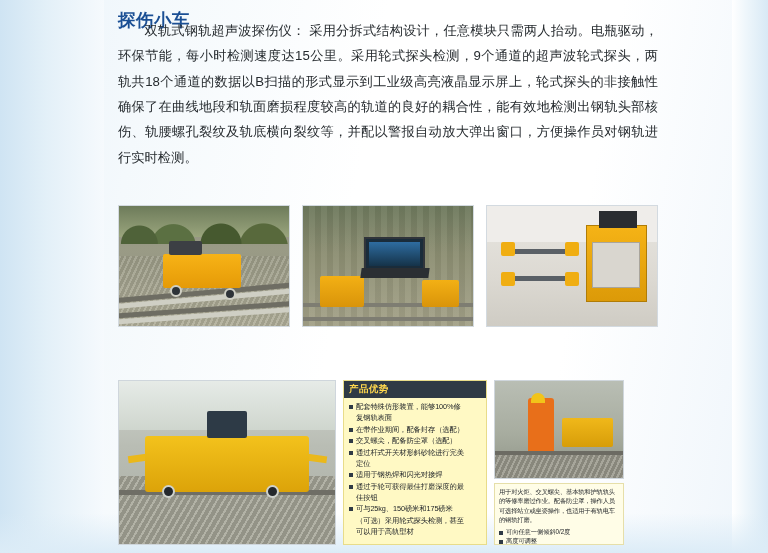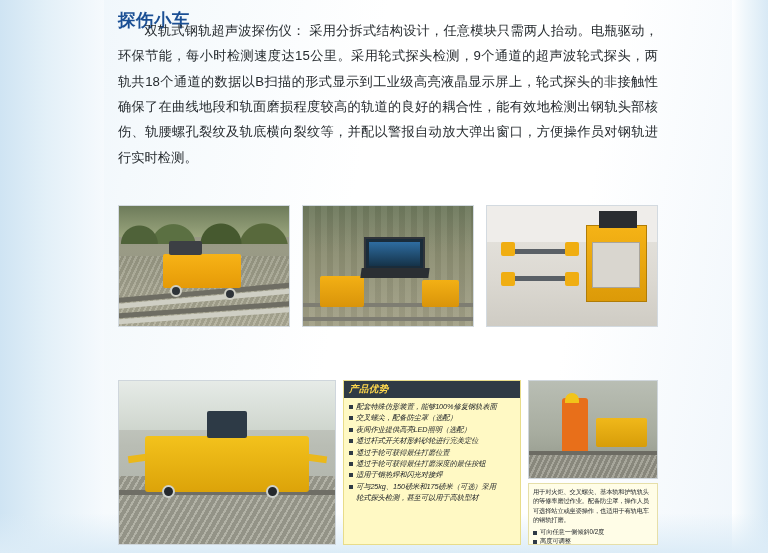--- a/index.html
+++ b/index.html
@@ -148,25 +148,24 @@
      background:linear-gradient(180deg,#f3c21c,#dca309); border-radius:3px; }
   .grind-photo .machine:before { content:""; position:absolute; left:38%; top:-46%; width:24%; height:48%; background:#2d3a46; border-radius:2px; }
   .grind-photo .arm-l { position:absolute; left:4%; top:44%; width:22%; height:7px; background:#eab81b; transform:rotate(-8deg); }
   .grind-photo .arm-r { position:absolute; right:4%; top:44%; width:22%; height:7px; background:#eab81b; transform:rotate(8deg); }
   .grind-photo .gw { position:absolute; width:13px; height:13px; border-radius:50%; background:#24282c; border:2px solid #cfd2cc; }
   .grind-photo .gw1 { left:20%; top:64%; }
   .grind-photo .gw2 { left:68%; top:64%; }
 
   .advantage {
     position: relative;
-    width: 178px;
+    width: 144px;
     background: #fff9c4;
     border: 1px solid #e8dc8a;
     overflow: hidden;
-    font-style: italic;
   }
   .adv-head {
     background: #2f3a45;
     color: #ffd84d;
     font-size: 9.5px;
     font-weight: bold;
     padding: 2px 5px;
     letter-spacing: 0.4px;
   }
   .adv-list {
@@ -279,26 +278,25 @@
       <div class="arm-r"></div>
       <div class="machine"></div>
       <div class="gw gw1"></div>
       <div class="gw gw2"></div>
     </div>
 
     <div class="advantage">
       <div class="adv-head">产品优势</div>
       <ul class="adv-list">
         <li>配套特殊仿形装置，能够100%修复钢轨表面</li>
+        <li>在带作业期间，配备封存（选配）</li>
         <li>交叉螺尖，配备防尘罩（选配）</li>
-        <li>夜间作业提供高亮LED照明（选配）</li>
         <li>通过杆式开关材形斜砂轮进行完美定位</li>
-        <li>通过手轮可获得最佳打磨位置</li>
+        <li>适用于钢热焊和闪光对接焊</li>
         <li>通过手轮可获得最佳打磨深度的最佳按钮</li>
-        <li>适用于钢热焊和闪光对接焊</li>
         <li>可与25kg、150磅米和175磅米（可选）采用轮式探头检测，甚至可以用于高轨型材</li>
       </ul>
     </div>
 
     <div class="worker-col">
       <div class="worker-photo">
         <div class="wballast"></div>
         <div class="wrail"></div>
         <div class="person"></div>
         <div class="helmet"></div>

